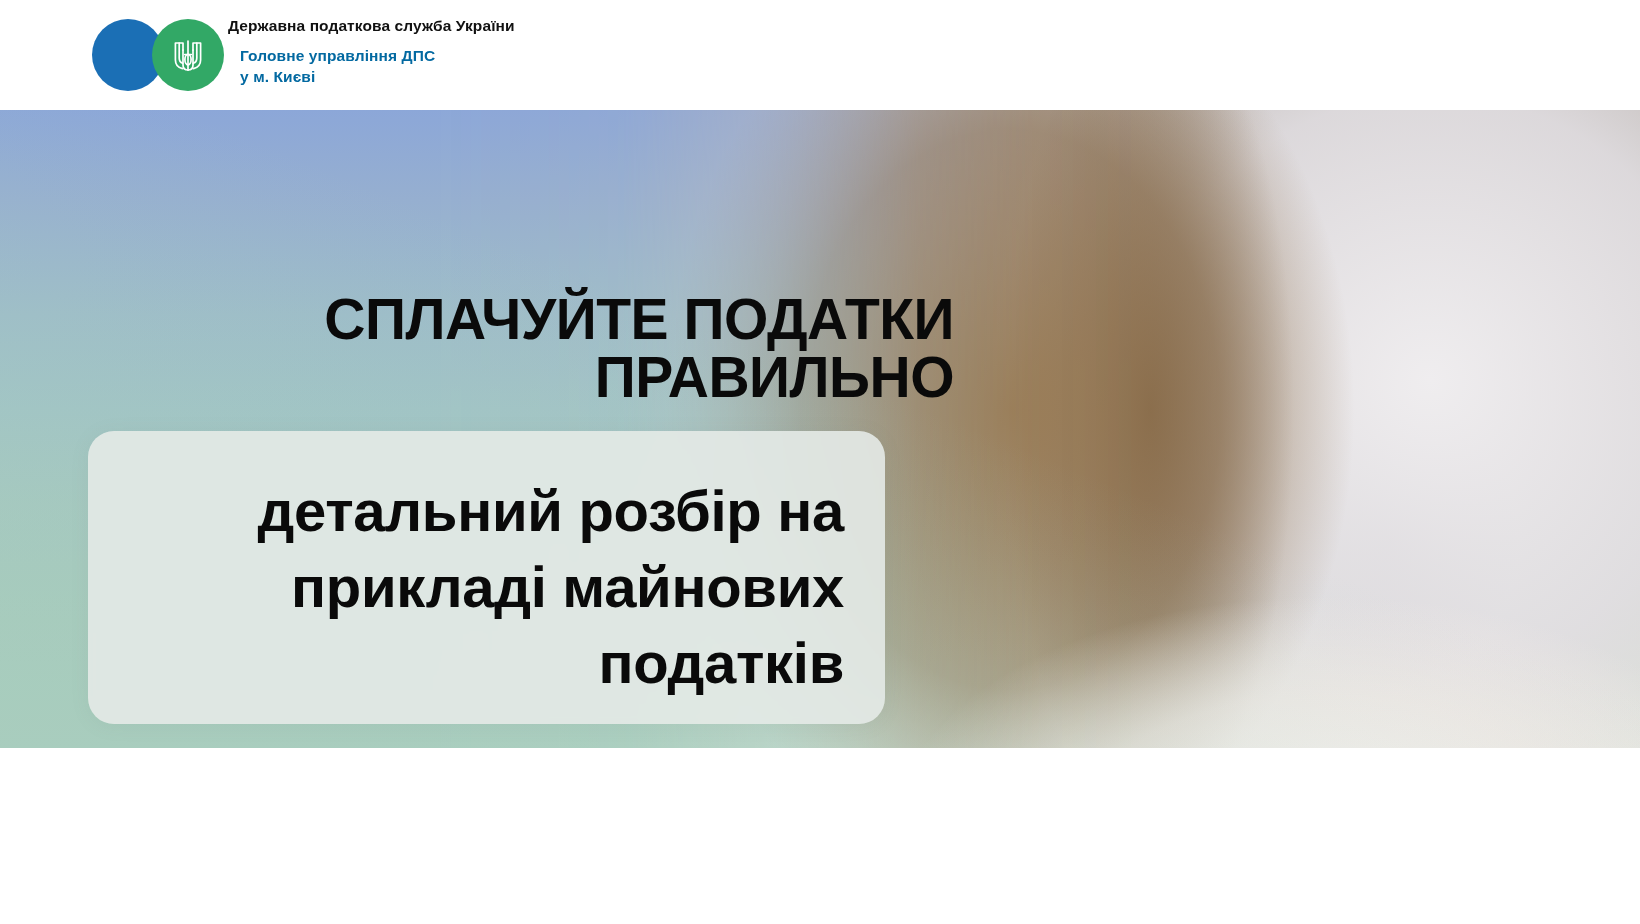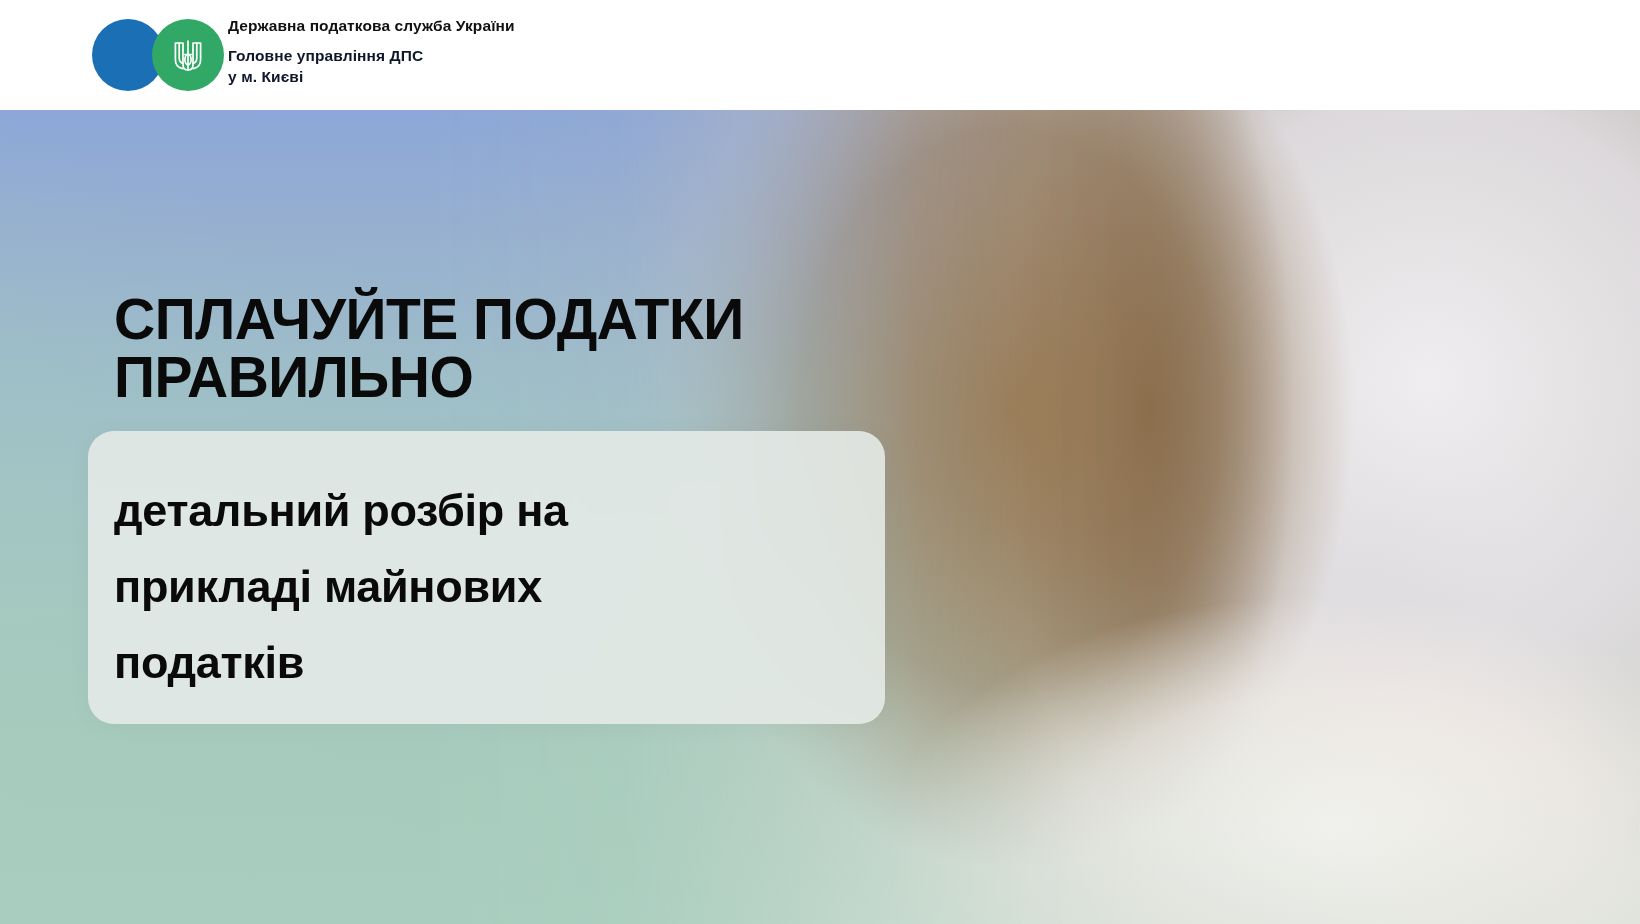--- a/index.html
+++ b/index.html
@@ -74,33 +74,35 @@
     color: #111111;
     line-height: 20px;
     letter-spacing: 0.1px;
     white-space: nowrap;
   }
 
   .header-line-2 {
     margin-top: 9px;
     font-size: 15.5px;
     font-weight: bold;
-    color: #0f172a;
+    color: #0369a1;
     line-height: 21px;
     letter-spacing: 0.1px;
     white-space: pre-line;
+    margin-left: 12px;
   }
 
   
   .hero {
     position: absolute;
     left: 0; top: 110px;
     width: 1640px;
-    height: 814px;
+    height: 638px;
     overflow: hidden;
+    text-align: right;
   }
 
   
   .bg-photo {
     position: absolute;
     inset: 0;
     background:
       
       radial-gradient(ellipse 560px 300px at 1330px 720px,
         rgba(250,246,243,0.96) 0%, rgba(243,236,232,0.75) 45%, rgba(230,222,218,0) 78%),
@@ -222,21 +224,21 @@
     z-index: 14;
     box-shadow: 0 2px 18px rgba(120,135,130,0.10);
     backdrop-filter: blur(3px);
   }
 
   .subtitle-text {
     position: absolute;
     left: 26px;
     top: 42px;
     width: 730px;
-    font-size: 45px;
+    font-size: 58px;
     line-height: 76px;
     font-weight: bold;
     color: #0A0A0A;
     letter-spacing: -0.3px;
     white-space: pre-line;
   }
 </style>
 </head>
 <body>
 

